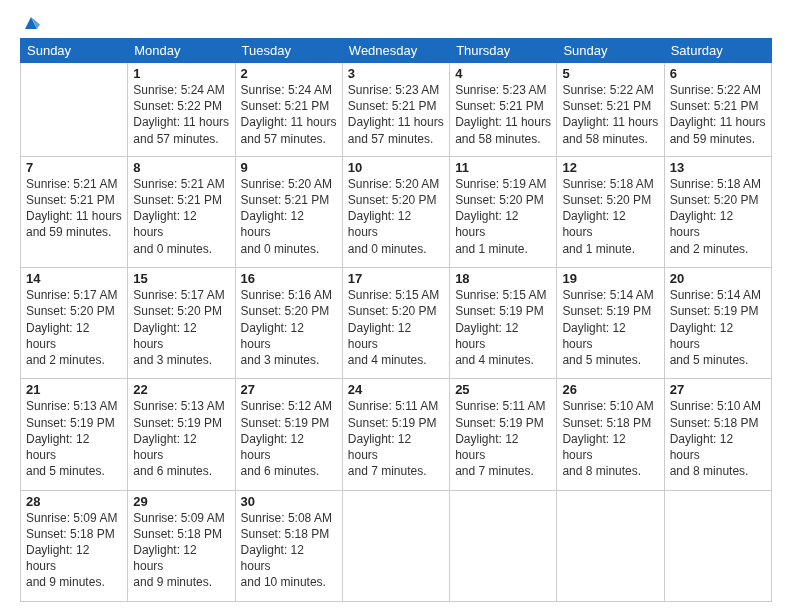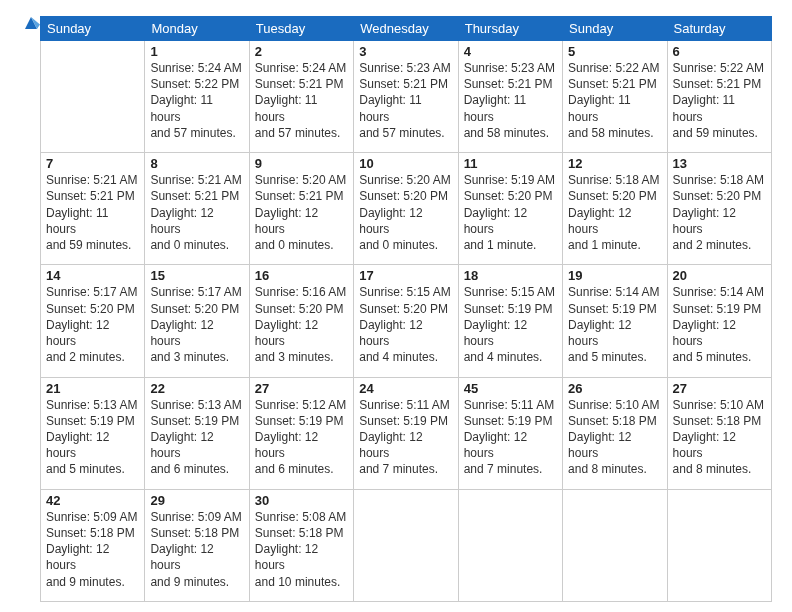--- a/index.html
+++ b/index.html
@@ -8,21 +8,21 @@
       height: 612px;
       font-family: Arial, sans-serif;
       background: #fff;
       overflow: hidden;
     }
     .page {
       width: 792px;
       height: 612px;
       padding: 16px 20px 10px 20px;
       display: flex;
-      flex-direction: row;
+      flex-direction: column;
     }
     .header {
       display: flex;
       align-items: flex-start;
       justify-content: space-between;
       margin-bottom: 8px;
     }
     .logo {
       display: flex;
       align-items: center;
@@ -228,35 +228,35 @@
           </td>
           <td>
             <span class="day-num">27</span>
             <div class="day-info">Sunrise: 5:12 AM<br>Sunset: 5:19 PM<br>Daylight: 12 hours<br>and 6 minutes.</div>
           </td>
           <td>
             <span class="day-num">24</span>
             <div class="day-info">Sunrise: 5:11 AM<br>Sunset: 5:19 PM<br>Daylight: 12 hours<br>and 7 minutes.</div>
           </td>
           <td>
-            <span class="day-num">45</span>
+            <span class="day-num">25</span>
             <div class="day-info">Sunrise: 5:11 AM<br>Sunset: 5:19 PM<br>Daylight: 12 hours<br>and 7 minutes.</div>
           </td>
           <td>
             <span class="day-num">26</span>
             <div class="day-info">Sunrise: 5:10 AM<br>Sunset: 5:18 PM<br>Daylight: 12 hours<br>and 8 minutes.</div>
           </td>
           <td>
             <span class="day-num">27</span>
             <div class="day-info">Sunrise: 5:10 AM<br>Sunset: 5:18 PM<br>Daylight: 12 hours<br>and 8 minutes.</div>
           </td>
         </tr>
         <tr>
           <td>
-            <span class="day-num">42</span>
+            <span class="day-num">28</span>
             <div class="day-info">Sunrise: 5:09 AM<br>Sunset: 5:18 PM<br>Daylight: 12 hours<br>and 9 minutes.</div>
           </td>
           <td>
             <span class="day-num">29</span>
             <div class="day-info">Sunrise: 5:09 AM<br>Sunset: 5:18 PM<br>Daylight: 12 hours<br>and 9 minutes.</div>
           </td>
           <td>
             <span class="day-num">30</span>
             <div class="day-info">Sunrise: 5:08 AM<br>Sunset: 5:18 PM<br>Daylight: 12 hours<br>and 10 minutes.</div>
           </td>

